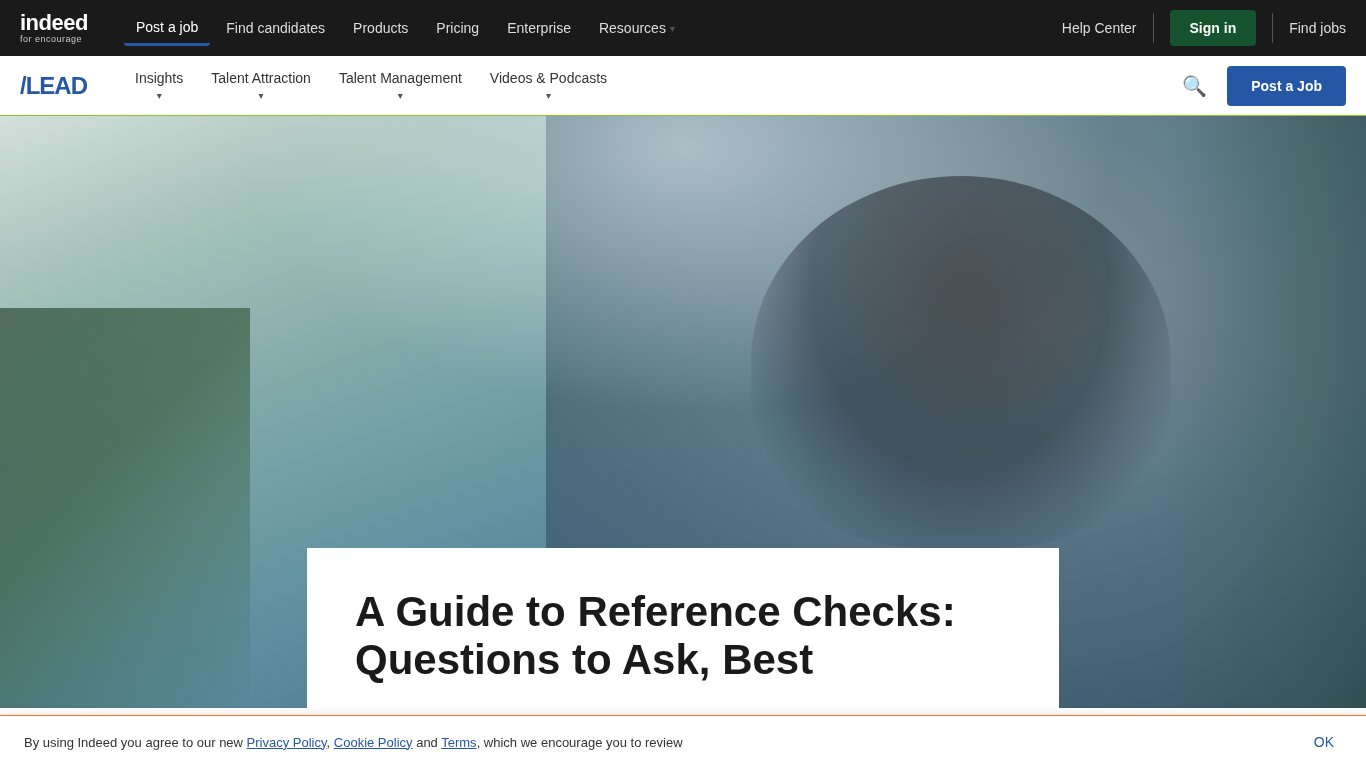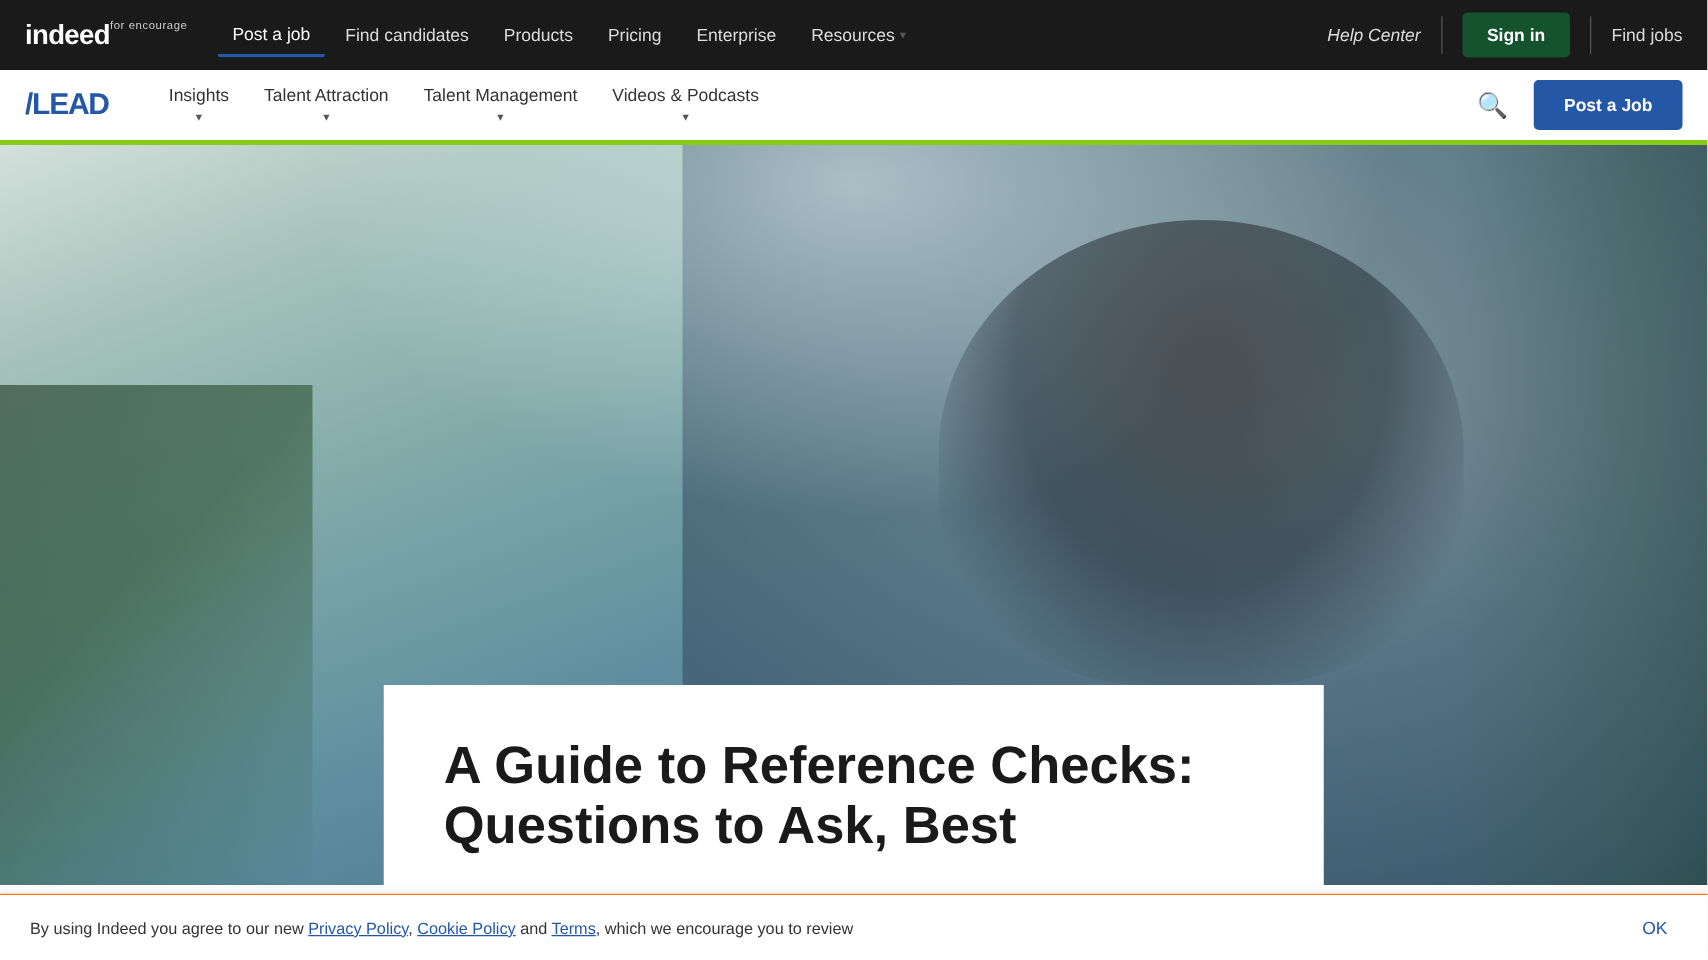--- a/index.html
+++ b/index.html
@@ -9,21 +9,21 @@
     .top-nav {
       background: #1a1a1a;
       height: 56px;
       display: flex;
       align-items: center;
       padding: 0 20px;
       gap: 24px;
     }
     .top-nav-logo {
       display: flex;
-      flex-direction: row;
+      flex-direction: column;
       color: white;
       font-size: 11px;
       line-height: 1.1;
       min-width: 80px;
     }
     .top-nav-logo .logo-main {
       font-size: 22px;
       font-weight: 700;
       color: white;
       letter-spacing: -0.5px;
@@ -59,21 +59,20 @@
       display: flex;
       align-items: center;
       gap: 16px;
       margin-left: auto;
     }
     .help-center-link {
       color: #ddd;
       font-size: 14px;
       text-decoration: none;
       cursor: pointer;
-      font-style: italic;
     }
     .divider-v {
       width: 1px;
       height: 30px;
       background: #555;
     }
     .sign-in-btn {
       background: #14532d;
       color: white;
       border: none;
@@ -90,21 +89,21 @@
       cursor: pointer;
     }
 
     
     .lead-nav {
       background: white;
       height: 60px;
       display: flex;
       align-items: center;
       padding: 0 20px;
-      border-bottom: 4px solid #84cc16;
+      border-bottom: 1px solid #84cc16;
       gap: 24px;
       position: relative;
       z-index: 10;
     }
     .lead-logo {
       font-size: 24px;
       font-weight: 900;
       color: #222;
       letter-spacing: -1px;
       margin-right: 12px;

